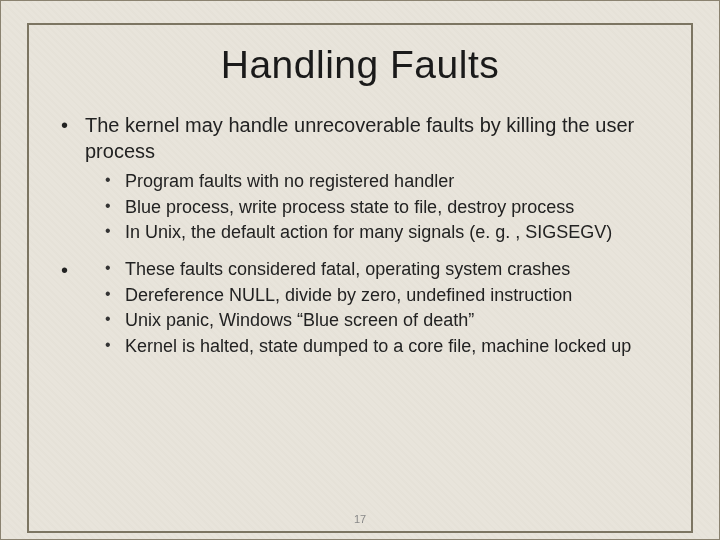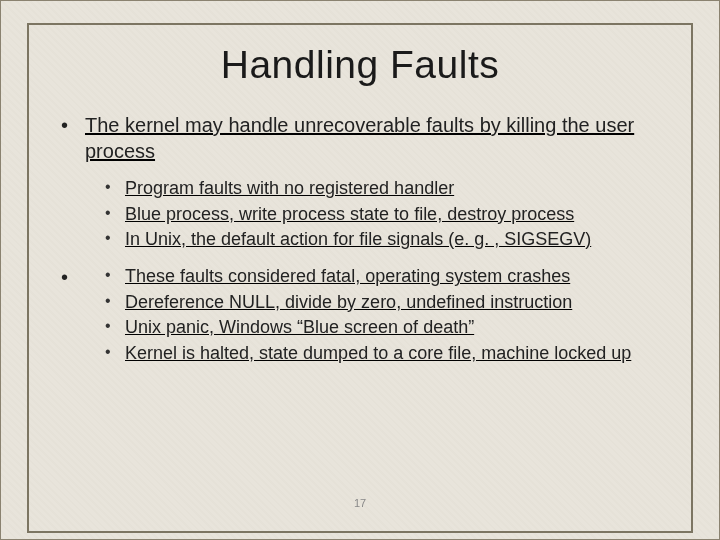--- a/index.html
+++ b/index.html
@@ -28,42 +28,41 @@
     text-align: center;
     font-size: 39px;
     font-weight: 400;
     color: #1a1a1a;
     letter-spacing: 0.5px;
     margin: 8px 0 26px 0;
   }
   ul.level1 {
     list-style: none;
     padding-left: 0;
-    text-decoration: underline;
   }
   ul.level1 > li {
     position: relative;
     padding-left: 28px;
     font-size: 20px;
     color: #222;
     line-height: 1.28;
     margin-bottom: 6px;
   }
   ul.level1 > li::before {
     content: "•";
     position: absolute;
     left: 4px;
     top: 0;
     font-size: 20px;
     color: #222;
   }
   ul.level2 {
     list-style: none;
     padding-left: 0;
-    margin-top: 13px;
+    margin-top: 6px;
     margin-bottom: 14px;
   }
   ul.level2 > li {
     position: relative;
     padding-left: 30px;
     font-size: 18px;
     color: #222;
     line-height: 1.3;
     margin-left: 10px;
     margin-bottom: 2px;
@@ -72,40 +71,40 @@
     content: "•";
     position: absolute;
     left: 10px;
     top: 0;
     font-size: 16px;
     color: #333;
   }
   .pagenum {
     position: absolute;
     left: 0; right: 0;
-    bottom: 30px;
+    bottom: 14px;
     text-align: center;
     font-size: 11px;
     color: #888;
   }
 </style>
 </head>
 <body>
 
 <div class="slide">
   <div class="inner-frame">
     <h1 class="title">Handling Faults</h1>
 
     <ul class="level1">
       <li>
         <span>The kernel may handle unrecoverable faults by killing the user process</span>
         <ul class="level2">
           <li><span>Program faults with no registered handler</span></li>
           <li><span>Blue process, write process state to file, destroy process</span></li>
-          <li><span>In Unix, the default action for file signals (e. g. , SIGSEGV)</span></li>
+          <li><span>In Unix, the default action for many signals (e. g. , SIGSEGV)</span></li>
         </ul>
       </li>
 
       <li>
         <ul class="level2">
           <li><span>These faults considered fatal, operating system crashes</span></li>
           <li><span>Dereference NULL, divide by zero, undefined instruction</span></li>
           <li><span>Unix panic, Windows “Blue screen of death”</span></li>
           <li><span>Kernel is halted, state dumped to a core file, machine locked up</span></li>
         </ul>

